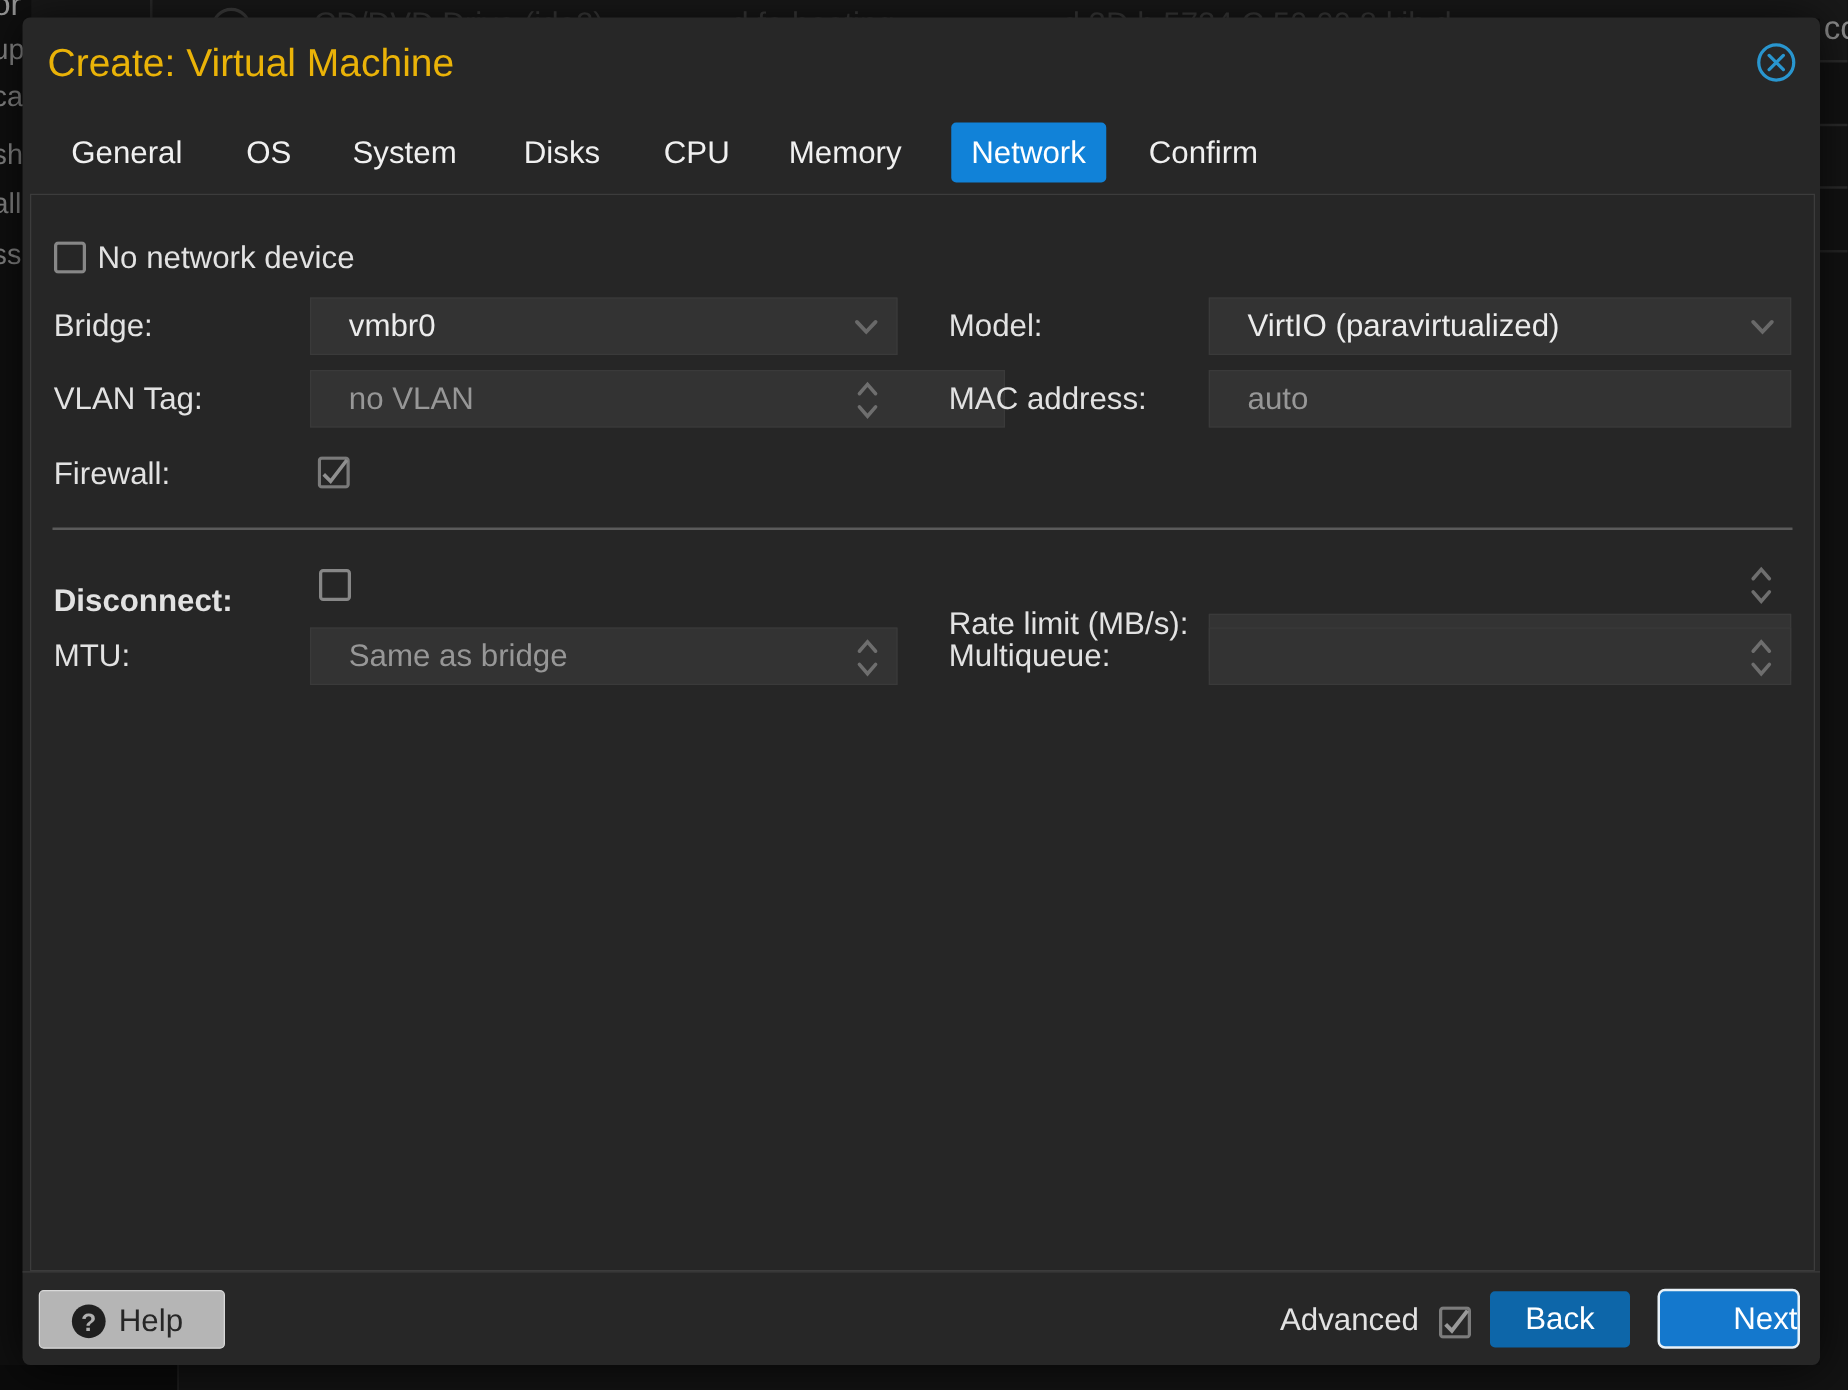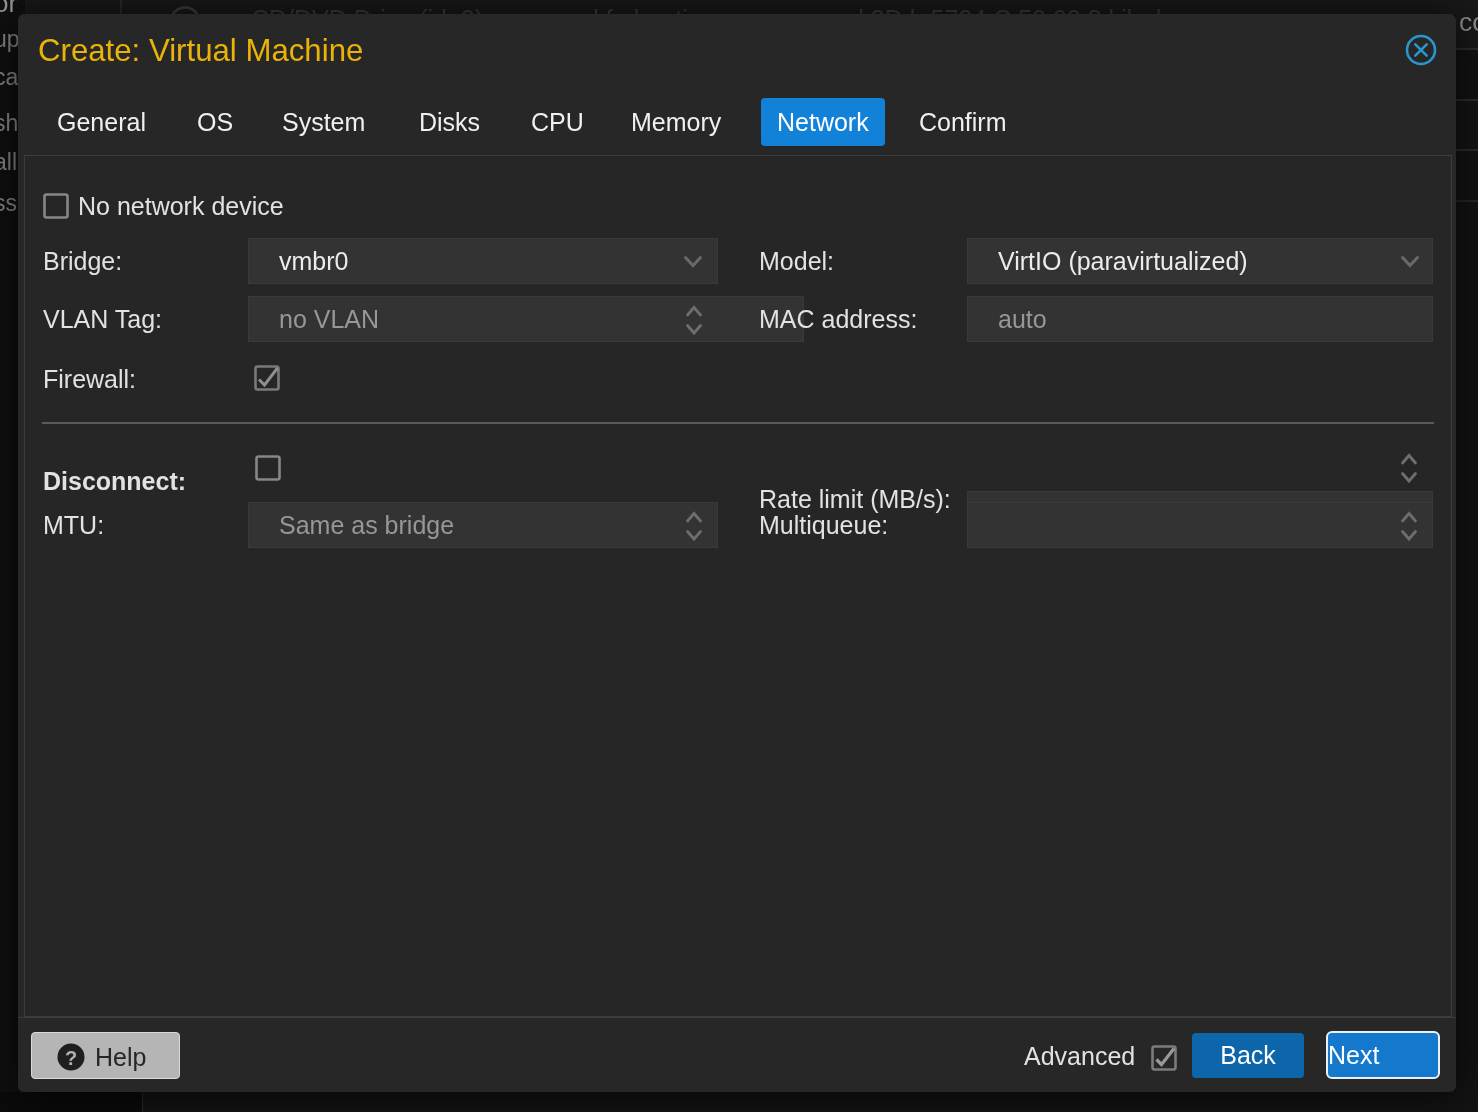--- a/index.html
+++ b/index.html
@@ -36,21 +36,21 @@
 
   #hr2 { position:absolute; left:17px; top:266px; width:1392px; height:2px; background:#5a5a5a; }
 
   
   #help { left:13px; top:1018px; width:149px; height:47px; background:#b5b5b5;
     border:1px solid #d9d9d9; border-radius:4px; color:#262626; font-size:25px; }
   #adv { left:1006px; top:1028px; font-size:25px; color:#e2e2e2; }
   #back { left:1174px; top:1019px; width:112px; height:45px; background:#0d66a9; border-radius:4px;
     color:#fff; font-size:25px; text-align:center; line-height:45px; }
   #next { left:1308px; top:1017px; width:114px; height:48px; background:#1478cd; border:2.5px solid #e8f1f8;
-    border-radius:6px; color:#fff; font-size:25px; text-align:left; line-height:44px; }
+    border-radius:6px; color:#fff; font-size:25px; text-align:right; line-height:44px; }
 </style>
 </head>
 <body>
 <div id="bgtop" class="abs">
   <div style="position:absolute; left:120px; top:0; width:2px; height:15px; background:#2a2a2a;"></div>
   <svg style="position:absolute; left:167px; top:4px;" width="36" height="36" viewBox="0 0 36 36">
     <circle cx="18" cy="18" r="14.5" fill="none" stroke="#3f3f3f" stroke-width="2.5"></circle>
   </svg>
   <div style="position:absolute; left:251px; top:5px; font-size:25px;">CD/DVD Drive (ide2)</div>
   <div style="position:absolute; left:585px; top:5px; font-size:25px;">d fo  booting</div>

